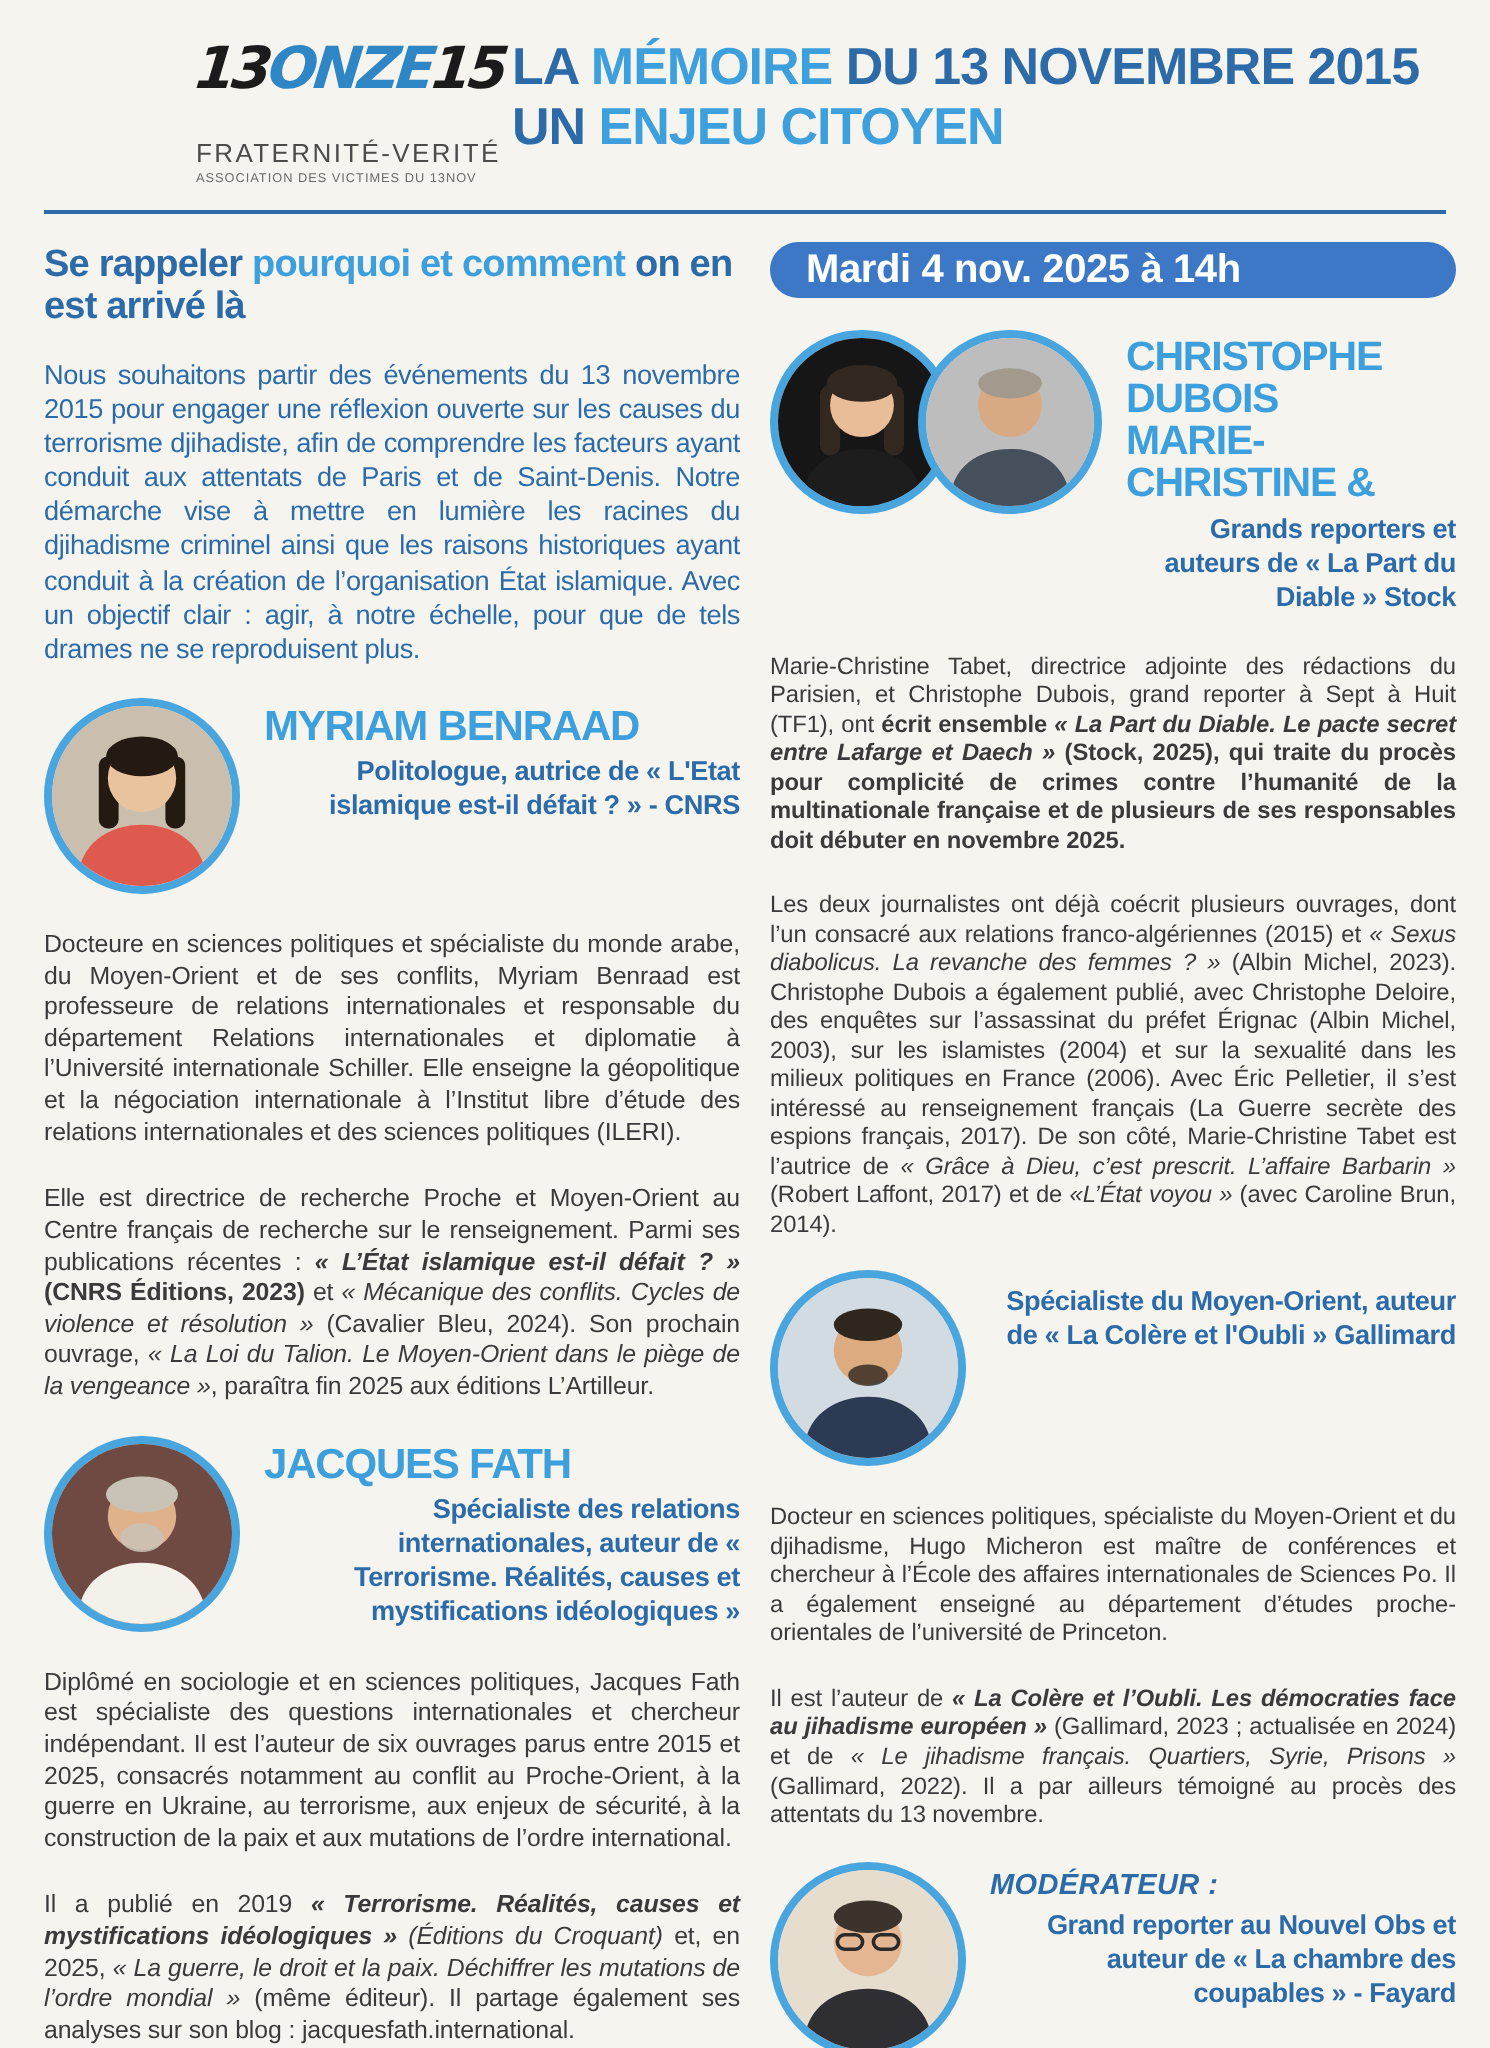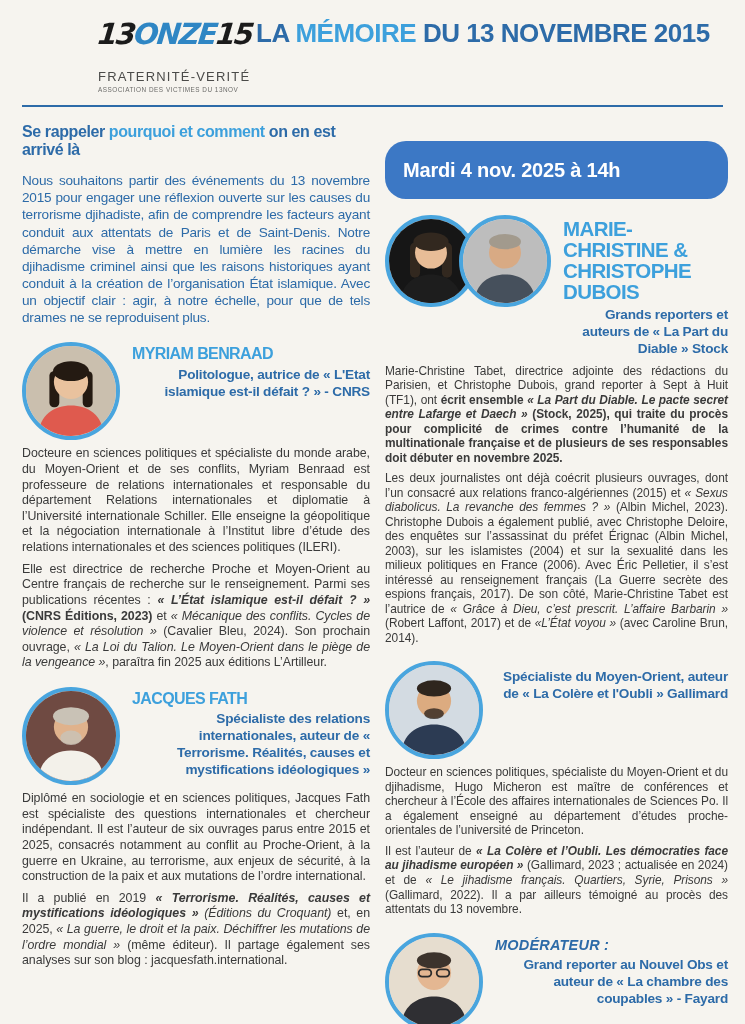--- a/index.html
+++ b/index.html
@@ -30,21 +30,21 @@
   .logo-tag{font-size:6.4px;letter-spacing:.5px;color:#6b6b69;margin-top:2px;white-space:nowrap;}
   .title{margin:0;font-size:26px;line-height:1.16;font-weight:bold;letter-spacing:-.5px;padding-top:2px;}
   .tone-dark{color:var(--dark);}
   .tone-light{color:var(--light);}
   .rule{height:2px;background:var(--dark);margin-top:12px;}
   
   .columns{display:flex;gap:15px;margin-top:14px;align-items:flex-start;}
   .col{min-width:0;}
   .col.left{width:348px;flex:none;}
   .col.right{width:343px;flex:none;}
-  .left-heading{margin:2px 0 13px;font-size:16px;line-height:1.1;font-weight:bold;letter-spacing:-.4px;}
+  .left-heading{margin:2px 0 13px;font-size:19px;line-height:1.1;font-weight:bold;letter-spacing:-.4px;}
   .intro{
     margin:14px 0 0;color:var(--dark);font-weight:normal;font-size:13.6px;line-height:1.26;
     text-align:justify;letter-spacing:-.2px;
   }
   
   .speaker{margin-top:16px;}
   .speaker-head{display:flex;gap:12px;align-items:flex-start;}
   .avatar{
     width:98px;height:98px;border-radius:50%;border:4px solid var(--ring);
     overflow:hidden;flex:none;background:#ddd;
@@ -56,56 +56,56 @@
   .avatar-pair .avatar{width:92px;height:92px;}
   .avatar-pair .avatar + .avatar{margin-left:-18px;}
   .av-benraad{--bg:#cabfae;--hair:#241a12;--skin:#e9c29e;--shirt:#df5a4e;}
   .av-fath{--bg:#6f4a42;--hair:#c9c2b6;--skin:#e0b28c;--shirt:#f3f1ea;}
   .av-tabet{--bg:#161616;--hair:#32281f;--skin:#e8bd97;--shirt:#1d1d1d;}
   .av-dubois{--bg:#bdbdbd;--hair:#a29a8d;--skin:#d8aa84;--shirt:#46505c;}
   .av-micheron{--bg:#d3dbe2;--hair:#2f261e;--skin:#dcab80;--shirt:#2c3b53;}
   .av-delahousse{--bg:#e6ddcf;--hair:#3c332c;--skin:#e4b792;--shirt:#2f2f33;}
   .speaker-id{padding-top:4px;min-width:0;}
   .speaker-name{
-    font-size:16px;font-weight:bold;color:var(--light);line-height:1.02;
+    font-size:21px;font-weight:bold;color:var(--light);line-height:1.02;
     letter-spacing:-.6px;
   }
   .col.right .speaker-name{font-size:20.5px;}
   .mod-label{font-size:14.5px;font-weight:bold;font-style:italic;color:var(--dark);letter-spacing:.2px;margin-bottom:2px;}
   .speaker-sub{
     font-size:13.6px;font-weight:bold;color:var(--dark);line-height:1.25;margin-top:4px;letter-spacing:-.2px;text-align:right;
   }
   .body{
-    margin:6px 0 0;font-size:11.9px;line-height:1.22;text-align:justify;
+    margin:18px 0 0;font-size:11.9px;line-height:1.22;text-align:justify;
     color:var(--ink);letter-spacing:-.05px;
   }
   .col.left .body{font-size:12.4px;line-height:1.26;}
   .b{font-weight:bold;}
   .i{font-style:italic;}
   
   .badge{
     background:var(--pill);color:#fff;font-weight:bold;font-size:20px;letter-spacing:-.2px;
-    border-radius:21px;height:58px;display:flex;align-items:center;padding:0 18px;
+    border-radius:21px;height:28px;display:flex;align-items:center;padding:0 18px;
     width:100%;
-    margin-top:20px;
   }
 </style>
 </head>
 <body>
 
 <div class="page">
 
   <header class="header">
     <div class="logo">
       <div class="logo-word"><span class="tone-black">13</span><span class="tone-blue">ONZE</span><span class="tone-black">15</span></div>
       <div class="logo-sub">FRATERNITÉ-VERITÉ</div>
       <div class="logo-tag">ASSOCIATION DES VICTIMES DU 13NOV</div>
     </div>
     <h1 class="title">
       <div><span class="tone-dark">LA </span><span class="tone-light">MÉMOIRE</span><span class="tone-dark"> DU 13 NOVEMBRE 2015</span></div>
+      <div><span class="tone-dark">UN </span><span class="tone-light">ENJEU CITOYEN</span></div>
     </h1>
   </header>
 
   <div class="rule"></div>
 
   <div class="columns">
 
     <section class="col left">
       <h2 class="left-heading"><span class="tone-dark">Se rappeler </span><span class="tone-light">pourquoi et comment</span><span class="tone-dark"> on en est arrivé là</span></h2>
       <p class="intro">Nous souhaitons partir des événements du 13 novembre 2015 pour engager une réflexion ouverte sur les causes du terrorisme djihadiste, afin de comprendre les facteurs ayant conduit aux attentats de Paris et de Saint-Denis. Notre démarche vise à mettre en lumière les racines du djihadisme criminel ainsi que les raisons historiques ayant conduit à la création de l’organisation État islamique. Avec un objectif clair : agir, à notre échelle, pour que de tels drames ne se reproduisent plus.</p>
@@ -173,22 +173,22 @@
               <svg viewBox="0 0 100 100" aria-hidden="true">
                 <rect width="100" height="100" fill="var(--bg)"></rect>
                 <circle cx="50" cy="40" r="19" fill="var(--skin)"></circle>
                 <ellipse cx="50" cy="27" rx="19" ry="9" fill="var(--hair)"></ellipse>
                 <path d="M14,100 C14,76 32,66 50,66 C68,66 86,76 86,100 Z" fill="var(--shirt)"></path>
               </svg>
             </div>
           </div>
           <div class="speaker-id">
             <div class="speaker-name">
+              <div>CHRISTOPHE DUBOIS</div>
               <div>MARIE-CHRISTINE &amp;</div>
-              <div>CHRISTOPHE DUBOIS</div>
             </div>
             <div class="speaker-sub">Grands reporters et auteurs de « La Part du Diable » Stock</div>
           </div>
         </div>
         <p class="body"><span>Marie-Christine Tabet, directrice adjointe des rédactions du Parisien, et Christophe Dubois, grand reporter à Sept à Huit (TF1), ont </span><span class="b">écrit ensemble </span><span class="b i">« La Part du Diable. Le pacte secret entre Lafarge et Daech »</span><span class="b"> (Stock, 2025), qui traite du procès pour complicité de crimes contre l’humanité de la multinationale française et de plusieurs de ses responsables doit débuter en novembre 2025.</span></p>
         <p class="body"><span>Les deux journalistes ont déjà coécrit plusieurs ouvrages, dont l’un consacré aux relations franco-algériennes (2015) et </span><span class="i">« Sexus diabolicus. La revanche des femmes ? »</span><span> (Albin Michel, 2023). Christophe Dubois a également publié, avec Christophe Deloire, des enquêtes sur l’assassinat du préfet Érignac (Albin Michel, 2003), sur les islamistes (2004) et sur la sexualité dans les milieux politiques en France (2006). Avec Éric Pelletier, il s’est intéressé au renseignement français (La Guerre secrète des espions français, 2017). De son côté, Marie-Christine Tabet est l’autrice de </span><span class="i">« Grâce à Dieu, c’est prescrit. L’affaire Barbarin »</span><span> (Robert Laffont, 2017) et de </span><span class="i">«L’État voyou »</span><span> (avec Caroline Brun, 2014).</span></p>
       </div>
 
       <div class="speaker">
         <div class="speaker-head">

